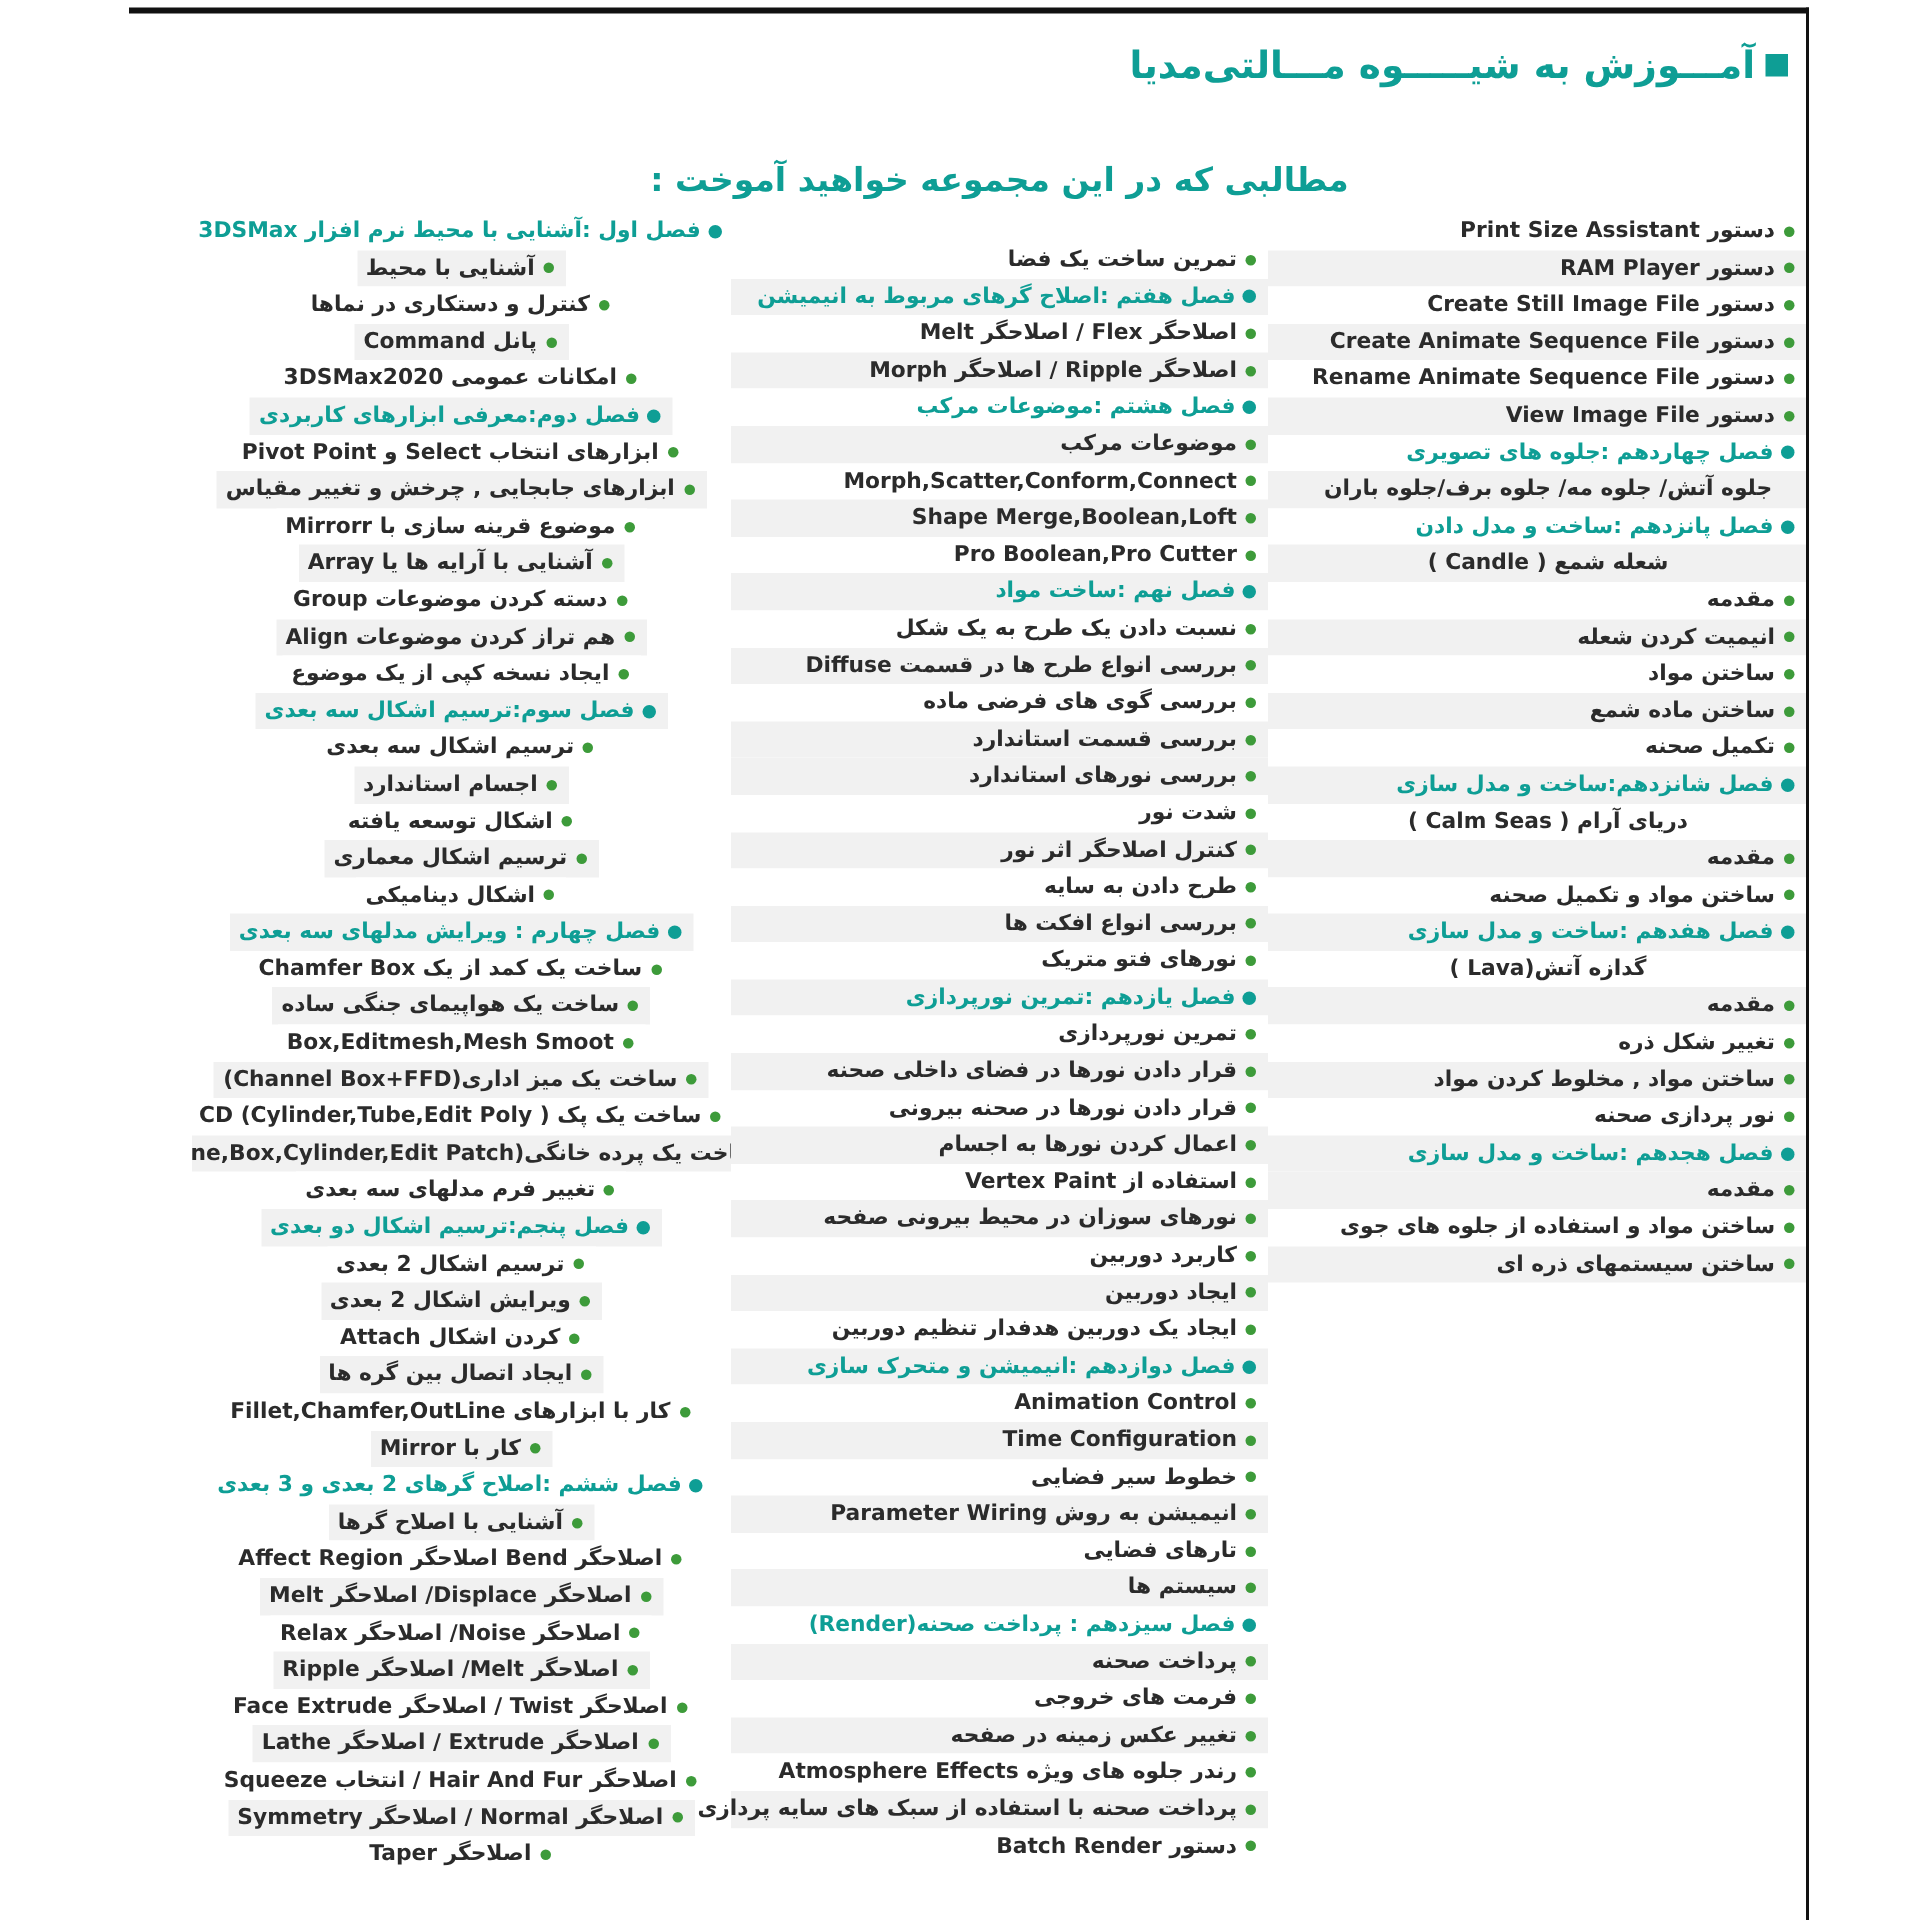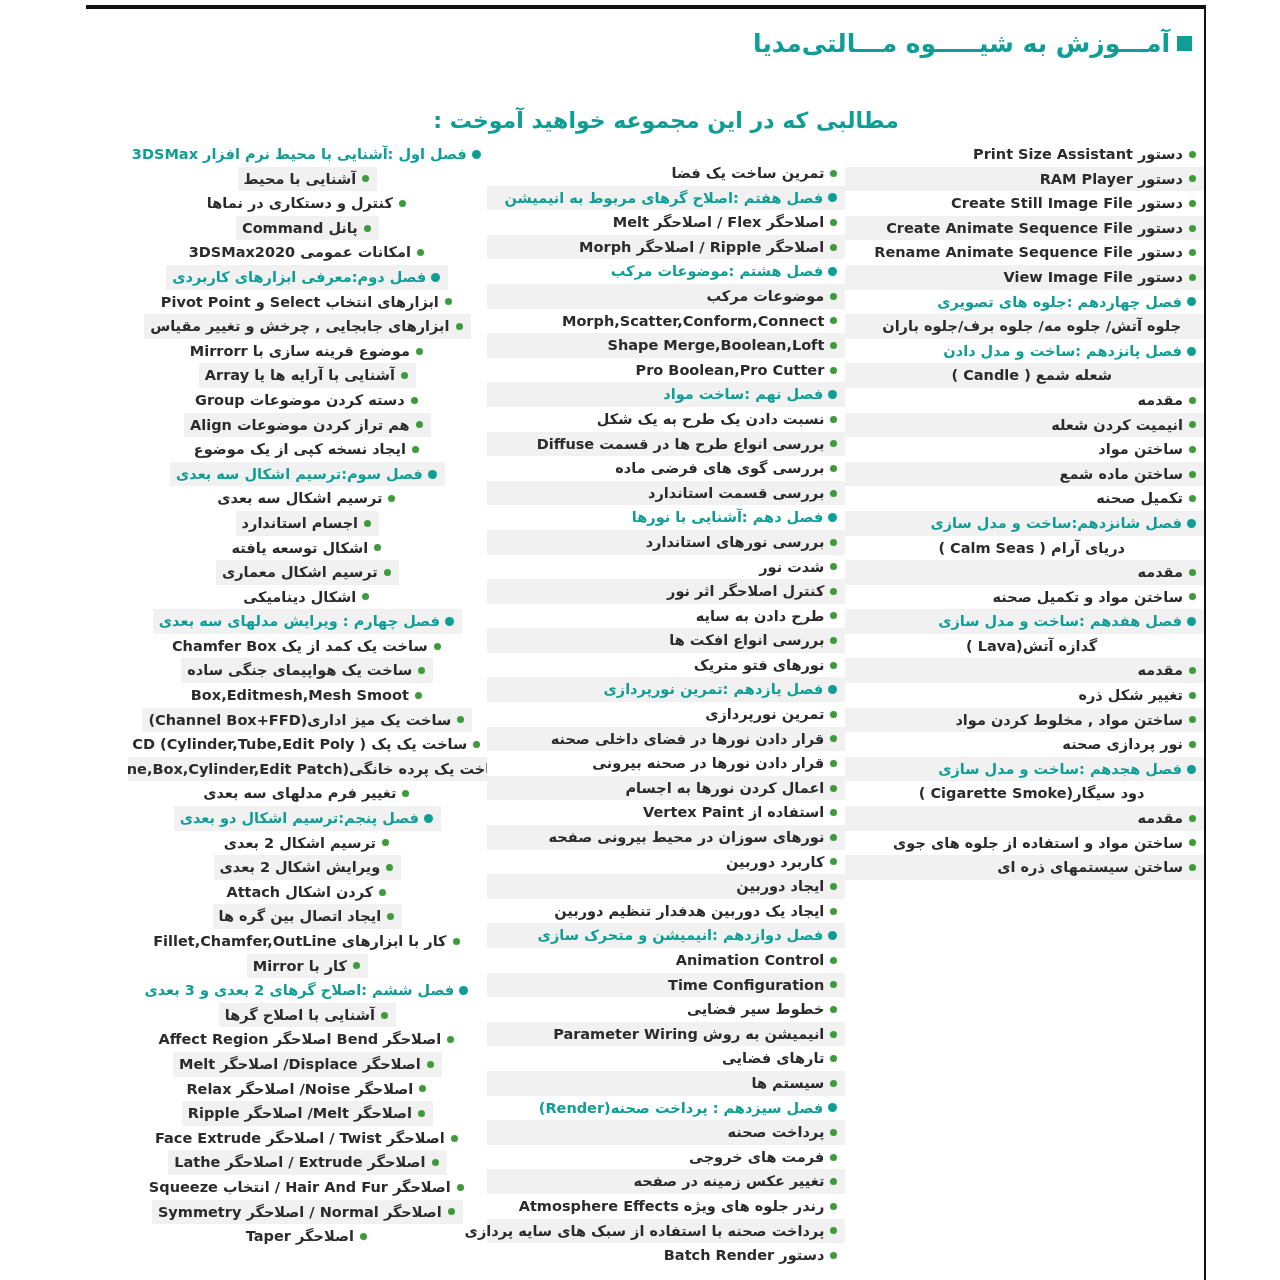--- a/index.html
+++ b/index.html
@@ -417,24 +417,20 @@
             <span class="row-text">بررسی انواع طرح ها در قسمت Diffuse</span>
           </div>
           <div class="row plain">
             <span class="bullet"></span>
             <span class="row-text">بررسی گوی های فرضی ماده</span>
           </div>
           <div class="row zebra">
             <span class="bullet"></span>
             <span class="row-text">بررسی قسمت استاندارد</span>
           </div>
-          <div class="row plain chapter">
-            <span class="bullet"></span>
-            <span class="row-text">فصل دهم :آشنایی با نورها</span>
-          </div>
           <div class="row zebra">
             <span class="bullet"></span>
             <span class="row-text">بررسی نورهای استاندارد</span>
           </div>
           <div class="row plain">
             <span class="bullet"></span>
             <span class="row-text">شدت نور</span>
           </div>
           <div class="row zebra">
             <span class="bullet"></span>
@@ -646,24 +642,20 @@
             <span class="bullet"></span>
             <span class="row-text">ساختن مواد , مخلوط کردن مواد</span>
           </div>
           <div class="row plain">
             <span class="bullet"></span>
             <span class="row-text">نور پردازی صحنه</span>
           </div>
           <div class="row zebra chapter">
             <span class="bullet"></span>
             <span class="row-text">فصل هجدهم :ساخت و مدل سازی</span>
-          </div>
-          <div class="row plain nobullet">
-            <span class="bullet"></span>
-            <span class="row-text">دود سیگار(Cigarette Smoke )</span>
           </div>
           <div class="row zebra">
             <span class="bullet"></span>
             <span class="row-text">مقدمه</span>
           </div>
           <div class="row plain">
             <span class="bullet"></span>
             <span class="row-text">ساختن مواد و استفاده از جلوه های جوی</span>
           </div>
           <div class="row zebra">

